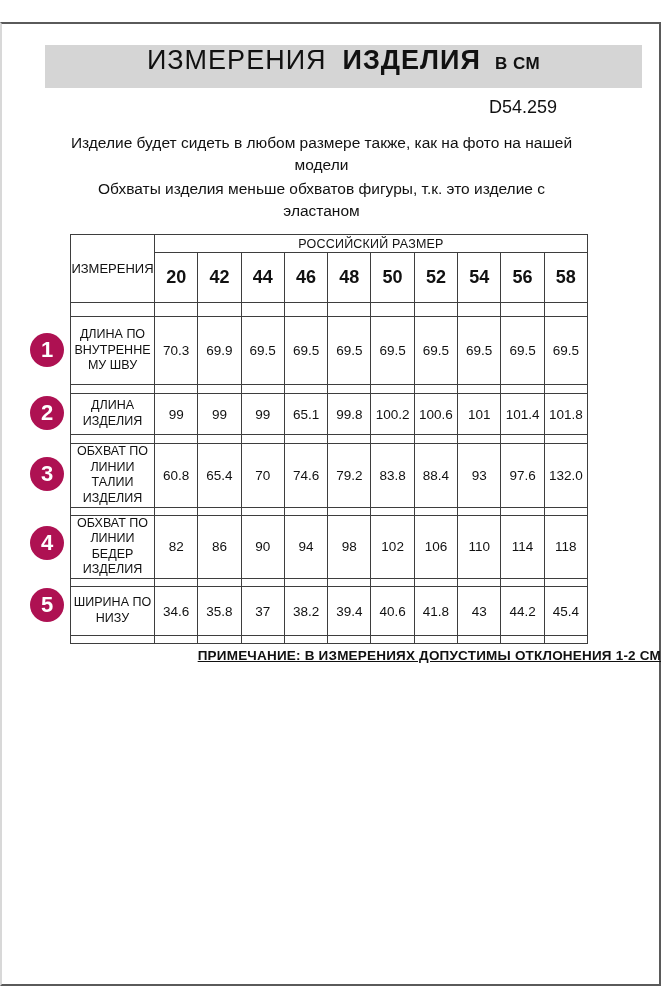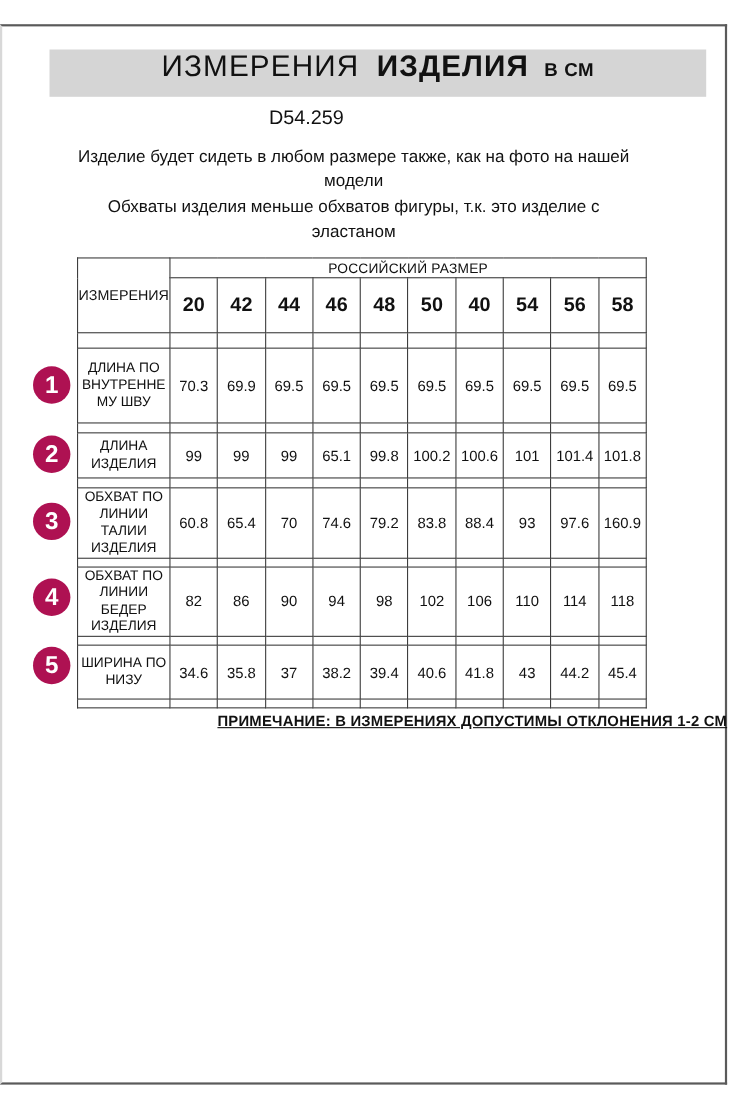--- a/index.html
+++ b/index.html
@@ -22,21 +22,21 @@
   }
   .header-bar{
     position:absolute;left:45px;top:45px;width:597px;height:43px;
     background:var(--bar);
     display:flex;align-items:baseline;justify-content:center;
   }
   .header-bar .t-reg{font-size:27px;font-weight:400;letter-spacing:1px;}
   .header-bar .t-bold{font-size:27px;font-weight:700;letter-spacing:1px;margin-left:16px;}
   .header-bar .t-unit{font-size:17px;font-weight:600;margin-left:14px;letter-spacing:.5px;}
   .product-code{
-    position:absolute;left:0;top:97px;width:557px;text-align:center;
+    position:absolute;left:0;top:97px;width:557px;text-align:right;
     font-size:18px;font-weight:400;
   }
   .intro{
     position:absolute;left:0;width:643px;text-align:center;
     font-size:15.5px;line-height:1.45;white-space:pre-line;
   }
   .intro-1{top:132px;}
   .intro-2{top:178px;}
   table.size-table{
     position:absolute;left:70px;top:234px;width:518px;
@@ -91,21 +91,21 @@
         <td class="corner" rowspan="2">ИЗМЕРЕНИЯ</td>
         <td class="group" colspan="10">РОССИЙСКИЙ РАЗМЕР</td>
       </tr>
       <tr style="height: 50px;">
         <td class="size">20</td>
         <td class="size">42</td>
         <td class="size">44</td>
         <td class="size">46</td>
         <td class="size">48</td>
         <td class="size">50</td>
-        <td class="size">40</td>
+        <td class="size">52</td>
         <td class="size">54</td>
         <td class="size">56</td>
         <td class="size">58</td>
       </tr>
       <tr style="height: 14px;">
         <td class="sp"></td>
         <td class="sp"></td>
         <td class="sp"></td>
         <td class="sp"></td>
         <td class="sp"></td>
@@ -178,21 +178,21 @@
 ИЗДЕЛИЯ</td>
         <td class="val">60.8</td>
         <td class="val">65.4</td>
         <td class="val">70</td>
         <td class="val">74.6</td>
         <td class="val">79.2</td>
         <td class="val">83.8</td>
         <td class="val">88.4</td>
         <td class="val">93</td>
         <td class="val">97.6</td>
-        <td class="val">160.9</td>
+        <td class="val">132.0</td>
       </tr>
       <tr style="height: 8px;">
         <td class="sp"></td>
         <td class="sp"></td>
         <td class="sp"></td>
         <td class="sp"></td>
         <td class="sp"></td>
         <td class="sp"></td>
         <td class="sp"></td>
         <td class="sp"></td>

